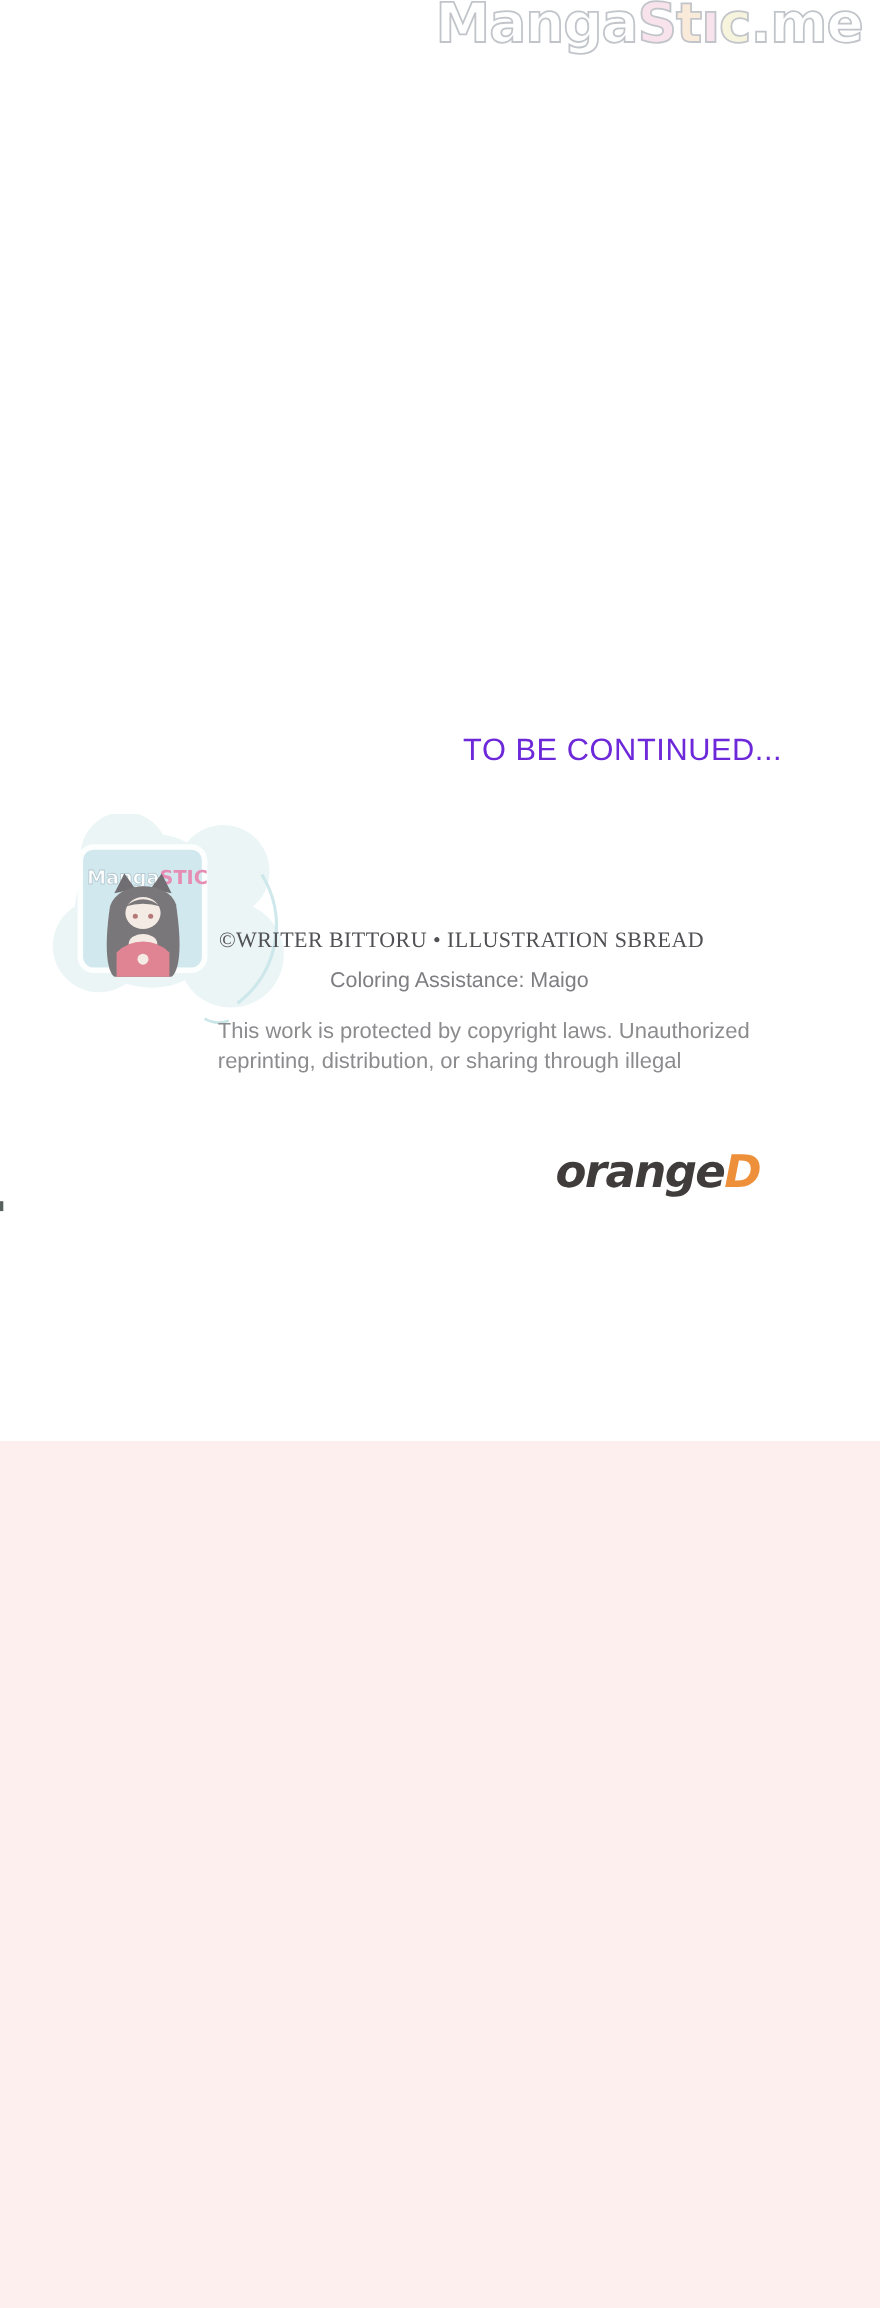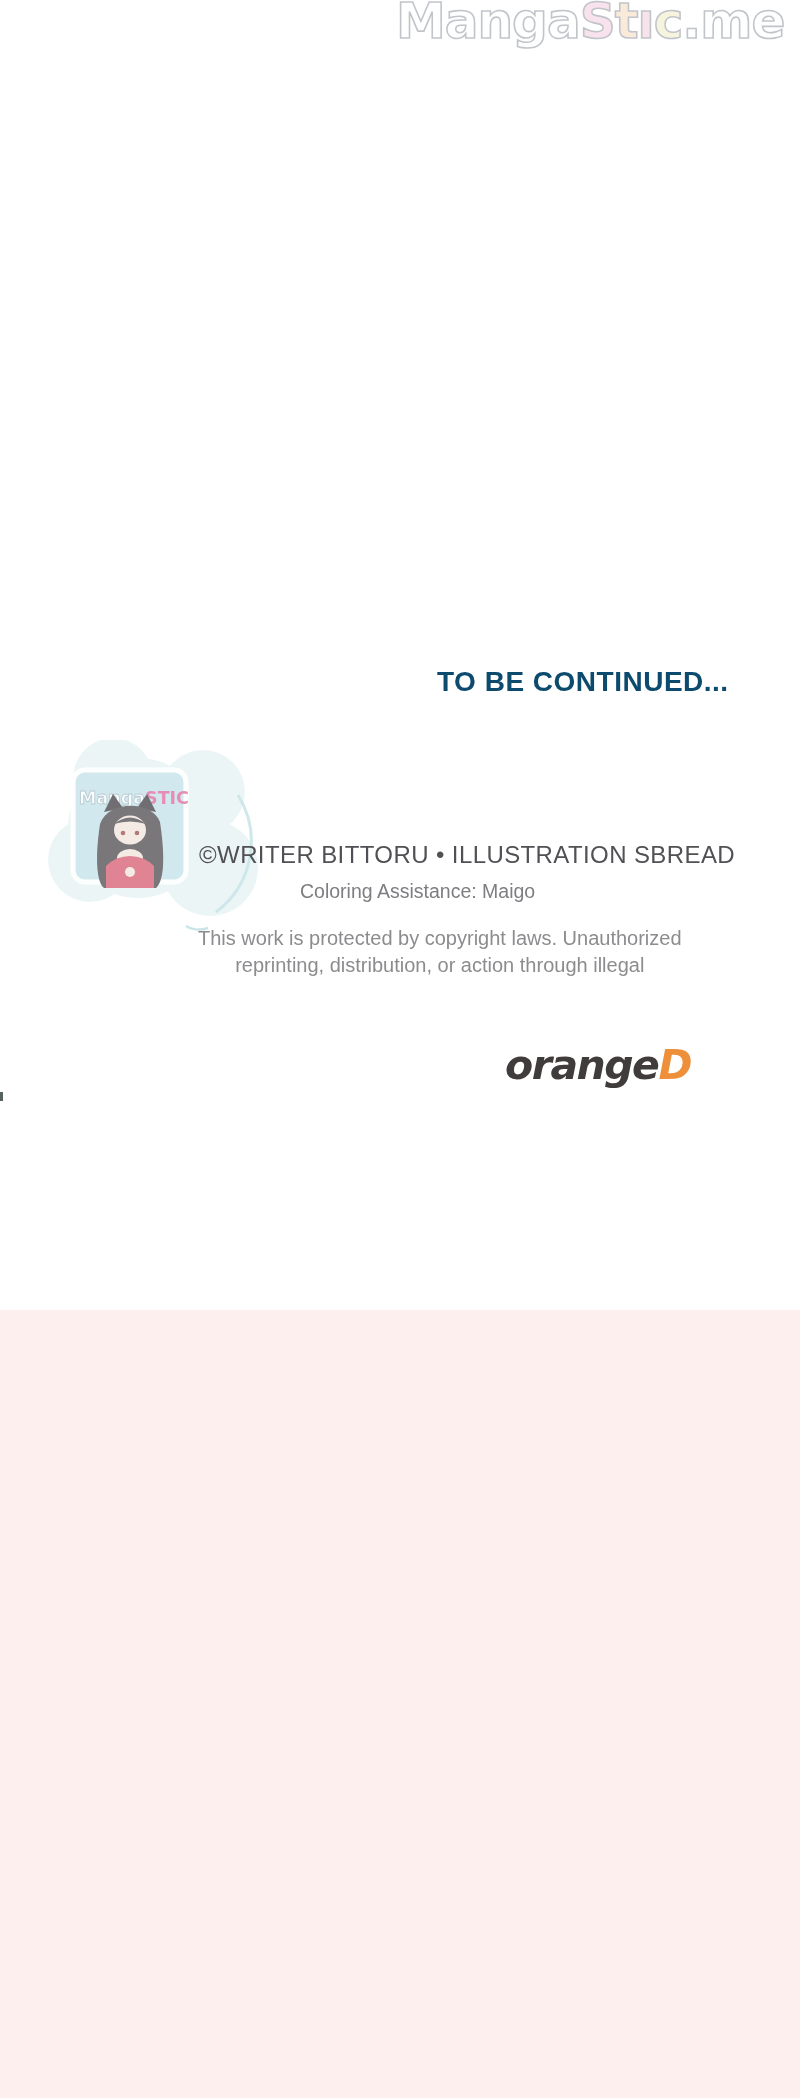--- a/index.html
+++ b/index.html
@@ -9,35 +9,35 @@
   
   .top-logo{position:absolute;left:396px;top:-5px;
     font-family:"DejaVu Sans",sans-serif;font-weight:700;font-size:50px;line-height:52px;
     letter-spacing:-1px;opacity:.55;-webkit-text-stroke:1.6px #8f96a0;white-space:nowrap;}
   .top-logo .w{color:#ffffff;}
   .top-logo .pk{color:#f3cbdb;}
   .top-logo .pe{color:#f6d9bd;}
   .top-logo .ye{color:#f2ecc2;}
 
   
-  .continued{position:absolute;left:437px;top:666px;font-size:28px;line-height:32px;
-    color:#0c4a6e;letter-spacing:.5px;white-space:nowrap;font-weight:bold;}
+  .continued{position:absolute;left:421px;top:666px;font-size:28px;line-height:32px;
+    color:#6d28d9;letter-spacing:.5px;white-space:nowrap;}
 
   
   .watermark{position:absolute;left:38px;top:740px;width:225px;height:195px;opacity:.8;}
 
   
-  .credit-line{position:absolute;left:199px;top:841px;font-size:24px;line-height:28px;
-    color:#515155;letter-spacing:.4px;white-space:nowrap;}
+  .credit-line{position:absolute;left:199px;top:841px;font-size:20px;line-height:28px;
+    color:#515155;letter-spacing:.4px;white-space:nowrap;font-family:Liberation Serif, serif;}
   .coloring-line{position:absolute;left:300px;top:879px;width:400px;
     font-size:19.5px;line-height:24px;color:#7e7e82;}
 
   
   .copyright{position:absolute;left:198px;top:925px;font-size:20px;line-height:26.5px;
-    color:#8c8c8f;white-space:nowrap;text-align:center;}
+    color:#8c8c8f;white-space:nowrap;}
 
   
   .publisher{position:absolute;left:505px;top:1042px;
     font-family:"DejaVu Sans",sans-serif;font-weight:700;font-size:41px;line-height:46px;
     letter-spacing:-1.5px;white-space:nowrap;font-style:italic;}
   .publisher .dark{color:#403c3b;}
   .publisher .orange{color:#ee8f3a;}
 
   .edge-speck{position:absolute;left:0;top:1092px;width:3px;height:9px;background:#3a4542;opacity:.85;}
 
@@ -79,21 +79,21 @@
         <circle cx="0" cy="32" r="5" fill="#f4e6dd"></circle>
       </g>
     </g>
   </svg>
 
   <div class="credit-line">©WRITER BITTORU • ILLUSTRATION SBREAD</div>
   <div class="coloring-line">Coloring Assistance: Maigo</div>
 
   <div class="copyright">
     <div>This work is protected by copyright laws. Unauthorized</div>
-    <div>reprinting, distribution, or action through illegal</div>
+    <div>reprinting, distribution, or sharing through illegal</div>
   </div>
 
   <div class="publisher"><span class="dark">orange</span><span class="orange">D</span></div>
 
   <div class="edge-speck"></div>
 
   <div class="footer">
     
 
     

